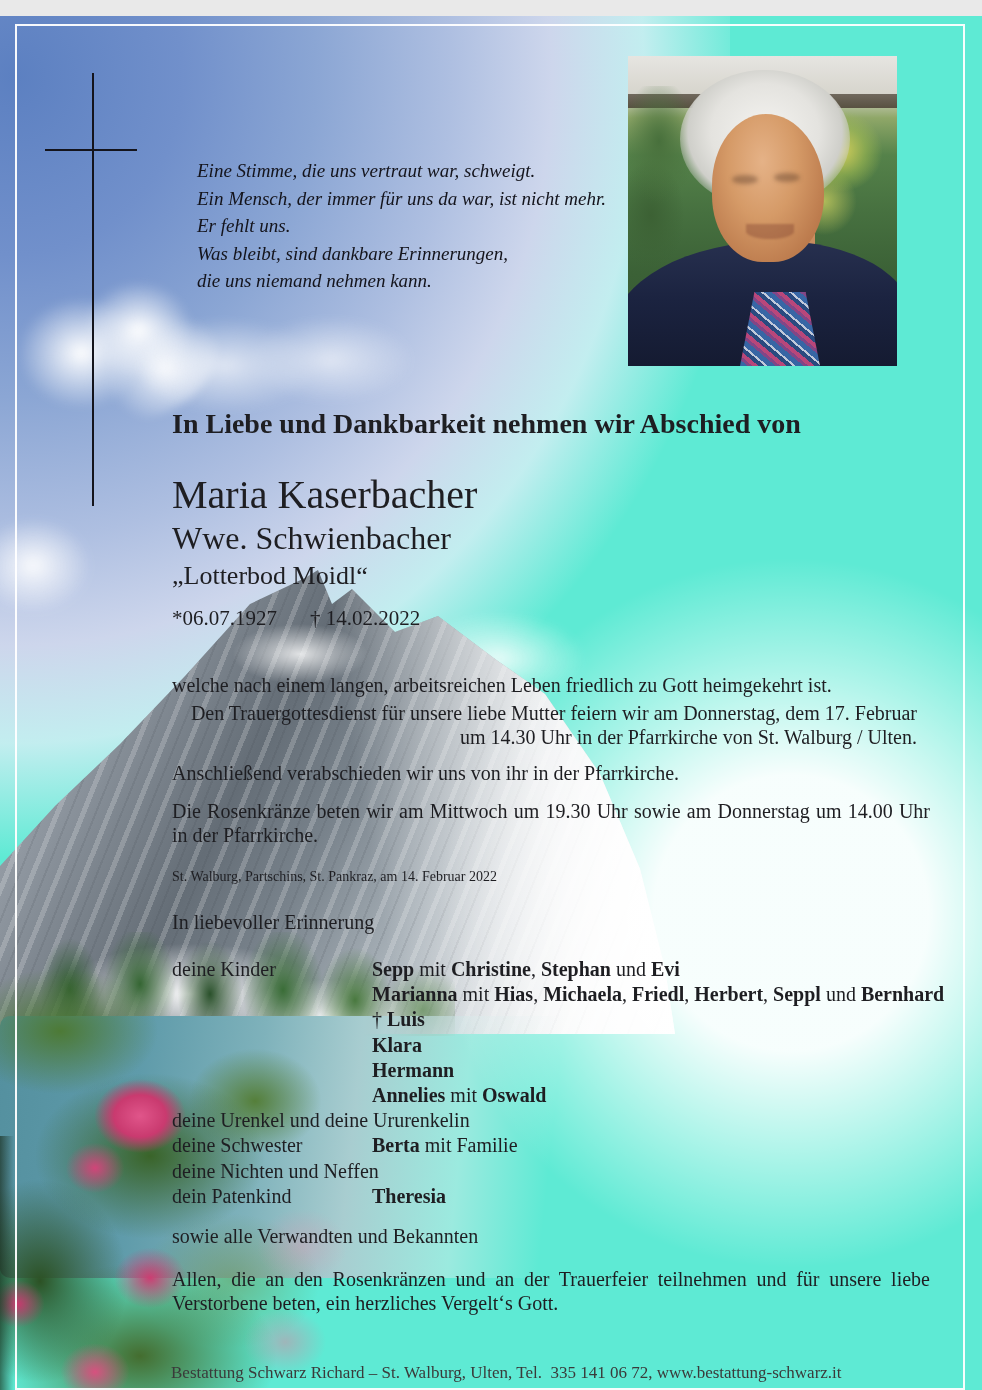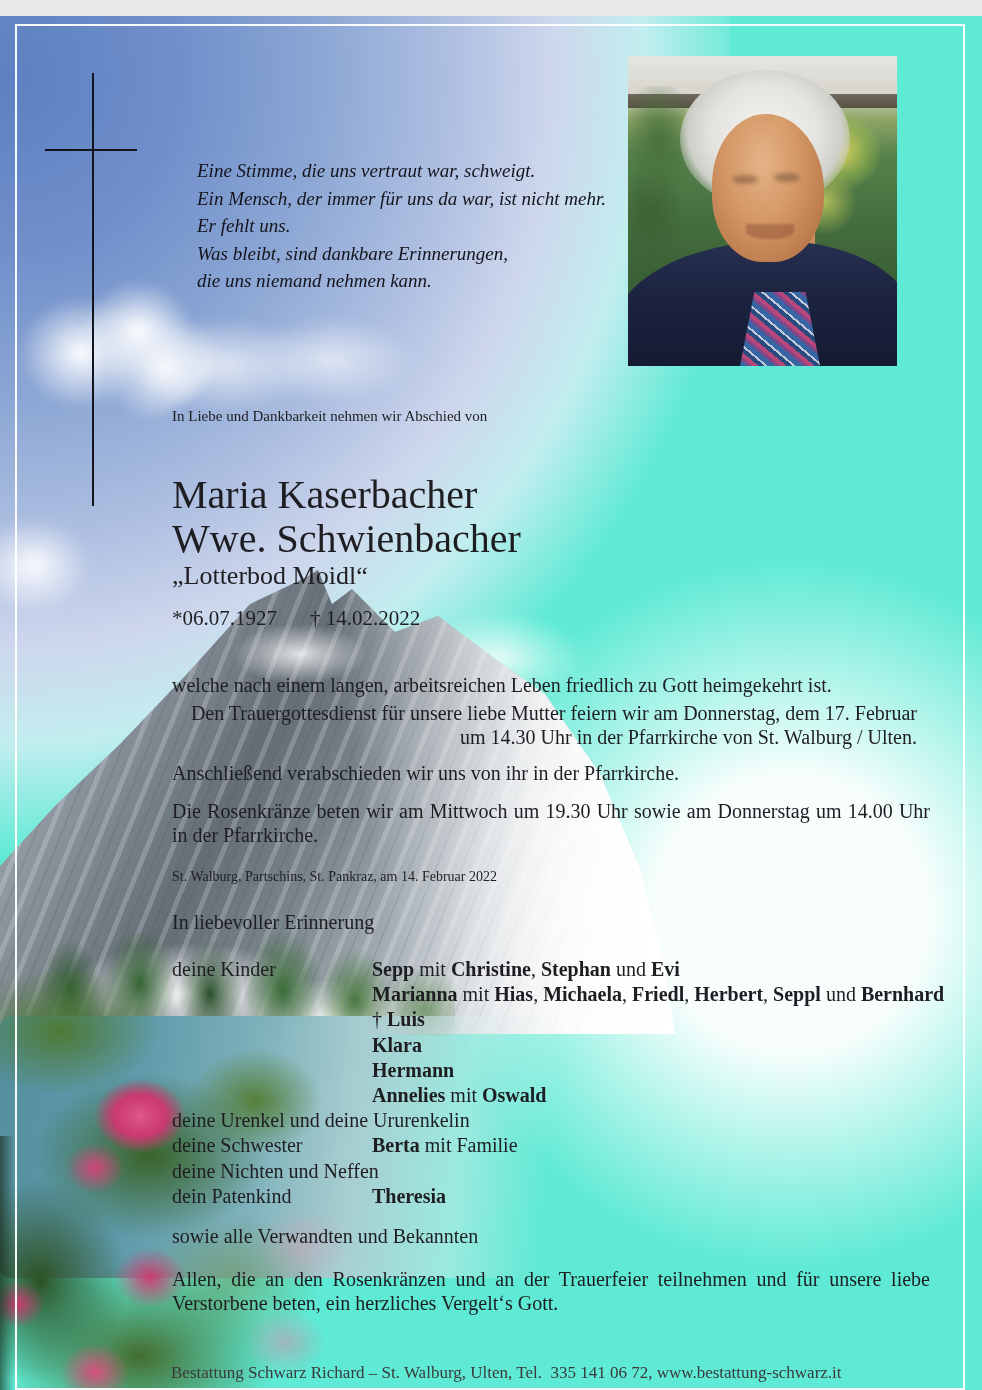--- a/index.html
+++ b/index.html
@@ -117,24 +117,24 @@
   .p-eye{width:26px;height:9px;border-radius:50%;background:rgba(80,50,35,.38);filter:blur(2px);}
   .p-eye-l{left:104px;top:119px;}
   .p-eye-r{left:146px;top:117px;}
   .p-mouth{left:118px;top:168px;width:48px;height:15px;border-radius:0 0 50% 50%;
     background:rgba(118,58,44,.35);filter:blur(1px);}
 
   
   .txt{position:absolute;}
   .quote{left:197px;top:141px;font-style:italic;font-size:19px;line-height:27.5px;
     white-space:pre-line;color:#14141c;}
-  .intro{left:172px;top:392px;font-size:15px;}
+  .intro{left:172px;top:392px;font-size:28px;font-weight:bold;}
   .titleblock{left:172px;top:456px;width:766px;}
   .name{font-size:40px;line-height:46px;font-weight:400;}
-  .widow{font-size:40px;line-height:41px;}
+  .widow{font-size:32px;line-height:41px;}
   .housename{font-size:26px;line-height:34px;}
   .dates{margin-top:13px;font-size:21px;}
   .dates .birth{margin-right:33px;}
   .para{left:172px;width:758px;font-size:20px;line-height:23.5px;}
   .p-homecoming{top:658px;}
   .p-service{top:686px;width:745px;text-align:right;}
   .p-farewell{top:746px;}
   .p-rosary{top:784px;text-align:justify;}
   .place{left:172px;top:853px;font-size:14px;}
   .memory{left:172px;top:895px;font-size:20px;}

